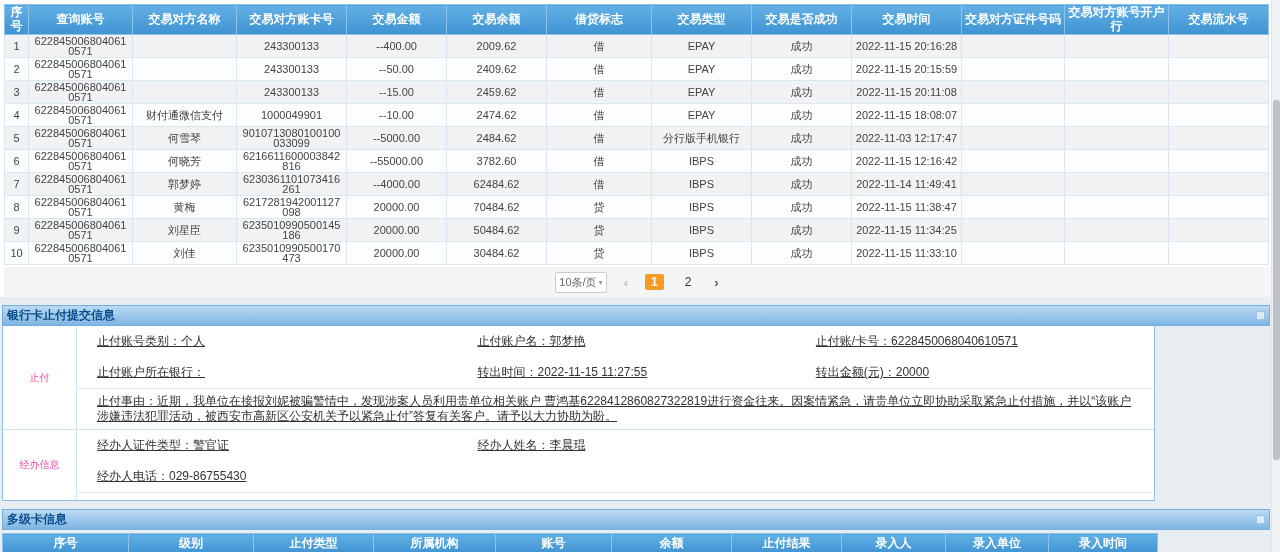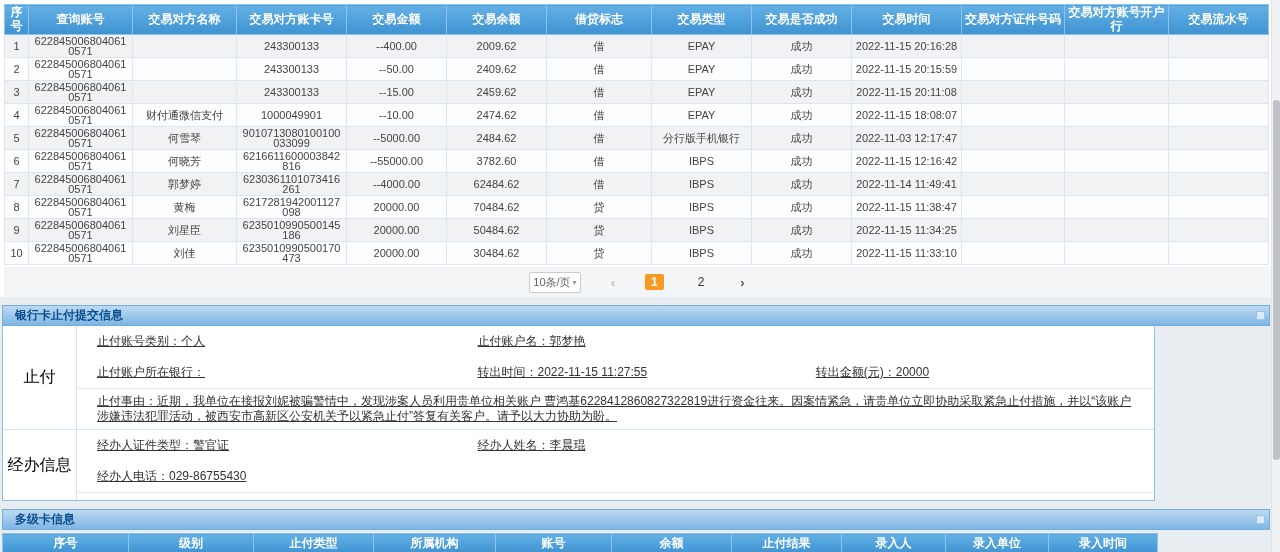--- a/index.html
+++ b/index.html
@@ -22,55 +22,55 @@
   .txn td {
     font-size:11px; color:#444; text-align:center; height:20px;
     padding:1px 3px; border:1px solid #dde6ee; word-break:break-all;
     line-height:10px; vertical-align:middle;
   }
   .txn tbody tr:nth-child(odd)  { background:#f0f2f4; }
   .txn tbody tr:nth-child(even) { background:#fbfdfe; }
 
   .pagination {
     width:1268px; height:30px; margin-top:2px; background:#f3f5f7;
-    display:flex; align-items:center; justify-content:center; gap:28px;
+    display:flex; align-items:center; justify-content:center; gap:15px;
   }
   .page-size {
     display:inline-flex; align-items:center; gap:2px;
     background:#fff; border:1px solid #c8ccd0; border-radius:2px;
     font-size:11px; color:#666; padding:2px 3px; max-width:56px; overflow:hidden; white-space:nowrap;
   }
   .page-size .caret { font-size:8px; color:#999; }
   .pg-prev { color:#b9bec3; font-size:13px; font-weight:bold; padding:0 2px; cursor:default; }
   .pg-next { color:#555; font-size:13px; font-weight:bold; padding:0 2px; cursor:pointer; }
   .pg-num { font-size:12px; color:#333; padding:1px 6px; cursor:pointer; }
   .pg-num.active { background:#f59a23; color:#fff; border-radius:2px; font-weight:bold; }
 
   
   .section-title {
     width:1268px; height:21px; margin:8px 0 0 2px; position:relative;
     background:linear-gradient(#bcdaf2,#7fb5e3);
     border:1px solid #74aede;
-    color:#0a4d8c; font-weight:bold; font-size:12px; line-height:19px; padding-left:12px;
+    color:#0a4d8c; font-weight:bold; font-size:12px; line-height:19px; padding-left:4px;
   }
   .collapse-box {
     position:absolute; right:4px; top:5px; width:9px; height:9px;
     background:#dceaf6; border:1px solid #9cc3e4;
   }
 
   
   .sp-panel {
     width:1153px; margin-left:2px; background:#fff;
     border:1px solid #8fc0e8; border-top:none; font-size:12px; color:#333;
   }
   .sp-group { display:flex; }
   .sp-group + .sp-group { border-top:1px solid #cfe4f4; }
   .sp-label {
     width:74px; flex:0 0 74px; border-right:1px solid #cfe4f4;
-    color:#000000; display:flex; align-items:center; justify-content:center; font-size:16px;
+    color:#ec4899; display:flex; align-items:center; justify-content:center; font-size:10px;
   }
   .sp-content { flex:1;text-decoration:underline; }
   .sp-row3 { display:grid; grid-template-columns:36% 32% 32%; padding:7px 0 7px 20px; }
   .sp-reason { border-top:1px solid e4eef6; border-top:1px solid #e4eef6; padding:5px 22px 5px 20px; line-height:15px; }
   .sp-footer { height:8px; border-top:1px solid #e4eef6; }
 
   
   table.card { border-collapse:collapse; table-layout:fixed; width:1155px; margin:3px 0 0 2px; }
   .card th {
     background:linear-gradient(#63b0e4,#3f93d2);
@@ -299,20 +299,21 @@
     <span class="collapse-box"></span>
   </div>
 
   <div class="sp-panel">
     <div class="sp-group">
       <div class="sp-label">止付</div>
       <div class="sp-content">
         <div class="sp-row3">
           <span>止付账号类别：个人</span>
           <span>止付账户名：郭梦艳</span>
+          <span>止付账/卡号：6228450068040610571</span>
         </div>
         <div class="sp-row3">
           <span>止付账户所在银行：</span>
           <span>转出时间：2022-11-15 11:27:55</span>
           <span>转出金额(元)：20000</span>
         </div>
         <div class="sp-reason">止付事由：近期，我单位在接报刘妮被骗警情中，发现涉案人员利用贵单位相关账户 曹鸿基6228412860827322819进行资金往来。因案情紧急，请贵单位立即协助采取紧急止付措施，并以“该账户涉嫌违法犯罪活动，被西安市高新区公安机关予以紧急止付”答复有关客户。请予以大力协助为盼。</div>
       </div>
     </div>
     <div class="sp-group">

